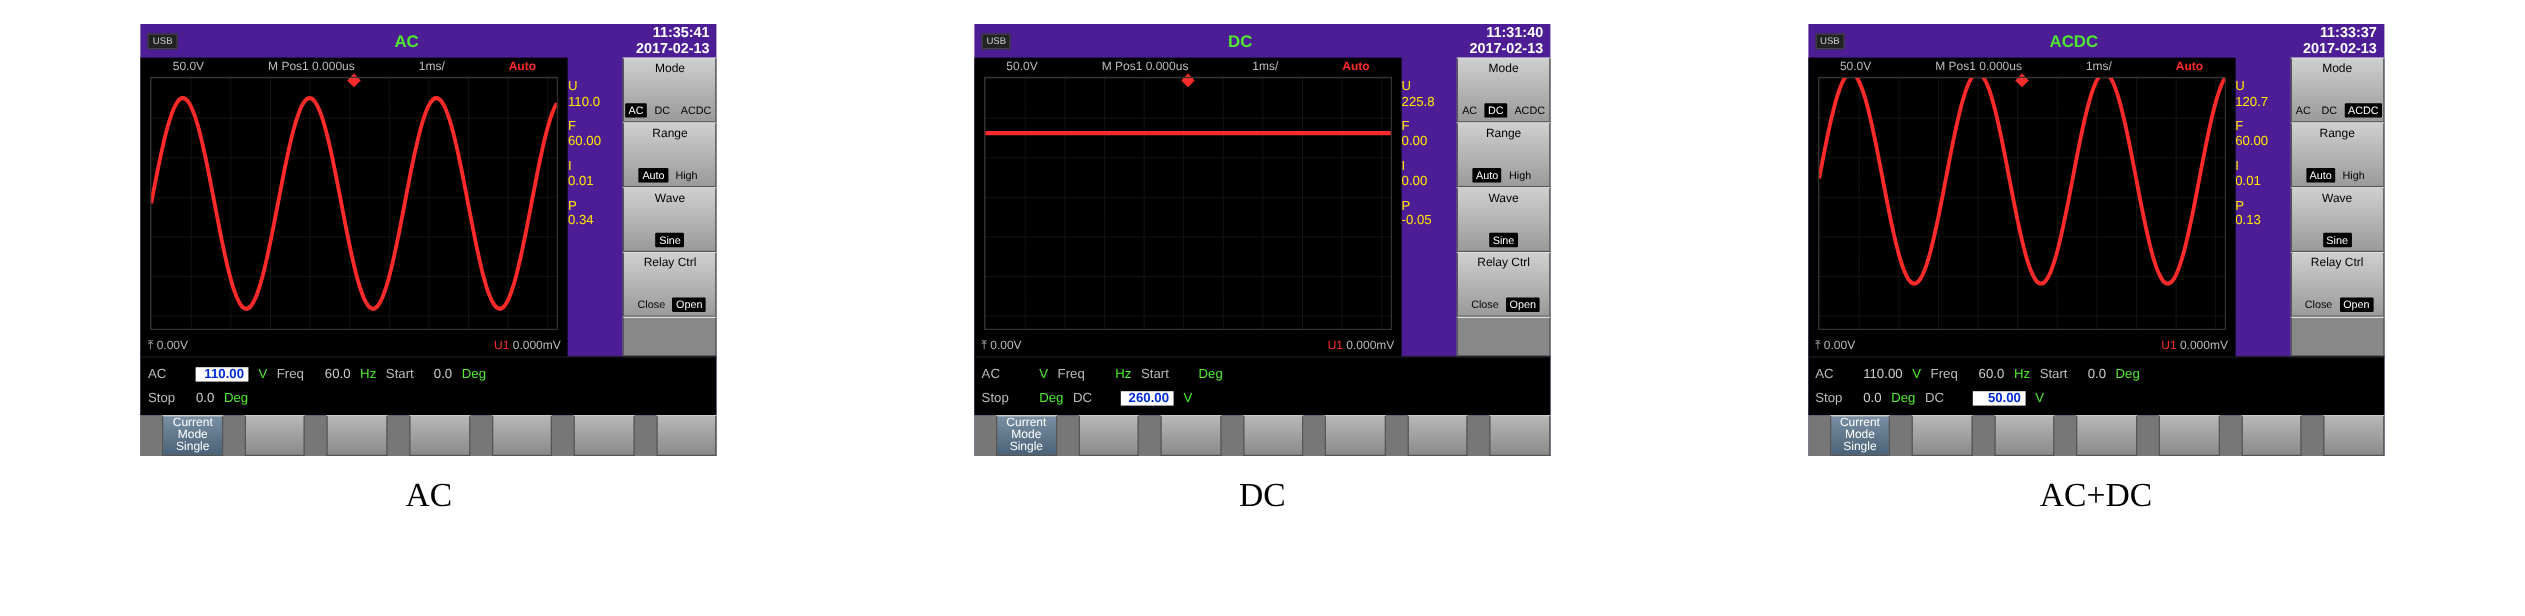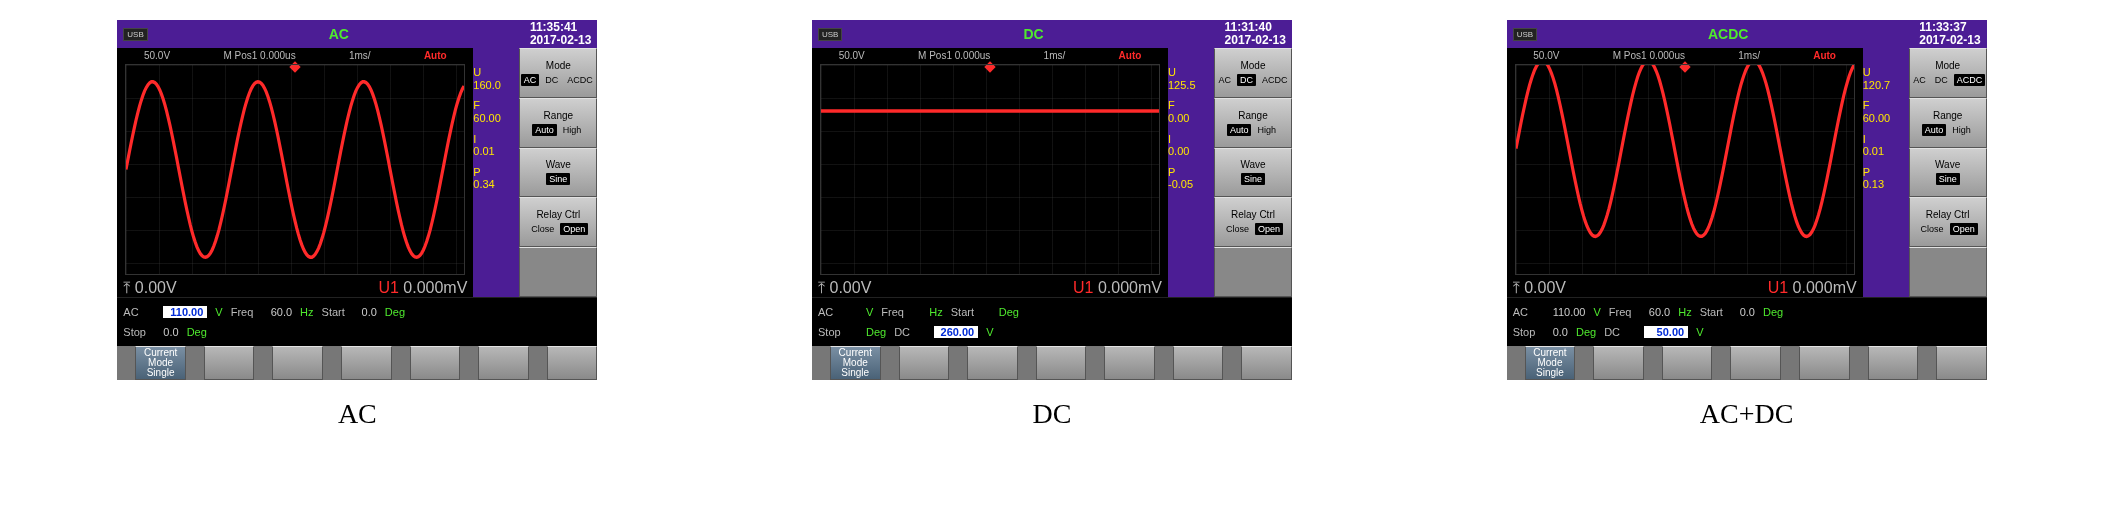--- a/index.html
+++ b/index.html
@@ -47,20 +47,21 @@
     font-size: 8px;
     padding: 1px 3px;
     color: #ccc;
   }
   .mode-title {
     color: #4fea2e;
     font-size: 14px;
     font-weight: bold;
   }
   .datetime {
+    text-align: right;
     line-height: 1.1;
     font-size: 12px;
     font-weight: bold;
   }
   .mid {
     flex: 1 1 auto;
     display: flex;
   }
   .plot-area {
     flex: 1;
@@ -97,21 +98,21 @@
     position: absolute; inset: 0;
     width: 100%; height: 100%;
   }
   .plot-footer {
     position: absolute;
     bottom: 0; left: 0; right: 0;
     height: 18px;
     display: flex;
     justify-content: space-between;
     align-items: center;
-    font-size: 16px;
+    font-size: 10px;
     color: #bbb;
     padding: 0 6px;
   }
   .readout {
     width: 46px;
     color: #ffe600;
     font-size: 11px;
     padding-top: 18px;
   }
   .readout .r { margin-bottom: 8px; line-height: 1.15; }
@@ -129,20 +130,21 @@
     border: 1px solid #555;
     border-top-color: #e2e2e2;
     color: #000;
     font-size: 10px;
     display: flex;
     flex-direction: column;
     justify-content: center;
     align-items: center;
     padding: 3px 2px;
     text-align: center;
+    gap: 20px;
   }
   .side-tile.blank { background:#888; }
   .side-tile .row {
     display: flex;
     gap: 3px;
     margin-top: 3px;
   }
   .pill {
     font-size: 9px;
     padding: 1px 3px;
@@ -238,21 +240,21 @@
             </svg>
           </div>
           <div class="plot-footer">
             <span>⤒ 0.00V</span>
             <span><span style="color:#ff2a2a">U1</span> 0.000mV</span>
           </div>
         </div>
         <div class="readout">
           <div class="r">
             <div class="rlabel">U</div>
-            <div class="rval">160.0</div>
+            <div class="rval">110.0</div>
           </div>
           <div class="r">
             <div class="rlabel">F</div>
             <div class="rval">60.00</div>
           </div>
           <div class="r">
             <div class="rlabel">I</div>
             <div class="rval">0.01</div>
           </div>
           <div class="r">
@@ -348,21 +350,21 @@
             </svg>
           </div>
           <div class="plot-footer">
             <span>⤒ 0.00V</span>
             <span><span style="color:#ff2a2a">U1</span> 0.000mV</span>
           </div>
         </div>
         <div class="readout">
           <div class="r">
             <div class="rlabel">U</div>
-            <div class="rval">125.5</div>
+            <div class="rval">225.8</div>
           </div>
           <div class="r">
             <div class="rlabel">F</div>
             <div class="rval">0.00</div>
           </div>
           <div class="r">
             <div class="rlabel">I</div>
             <div class="rval">0.00</div>
           </div>
           <div class="r">

